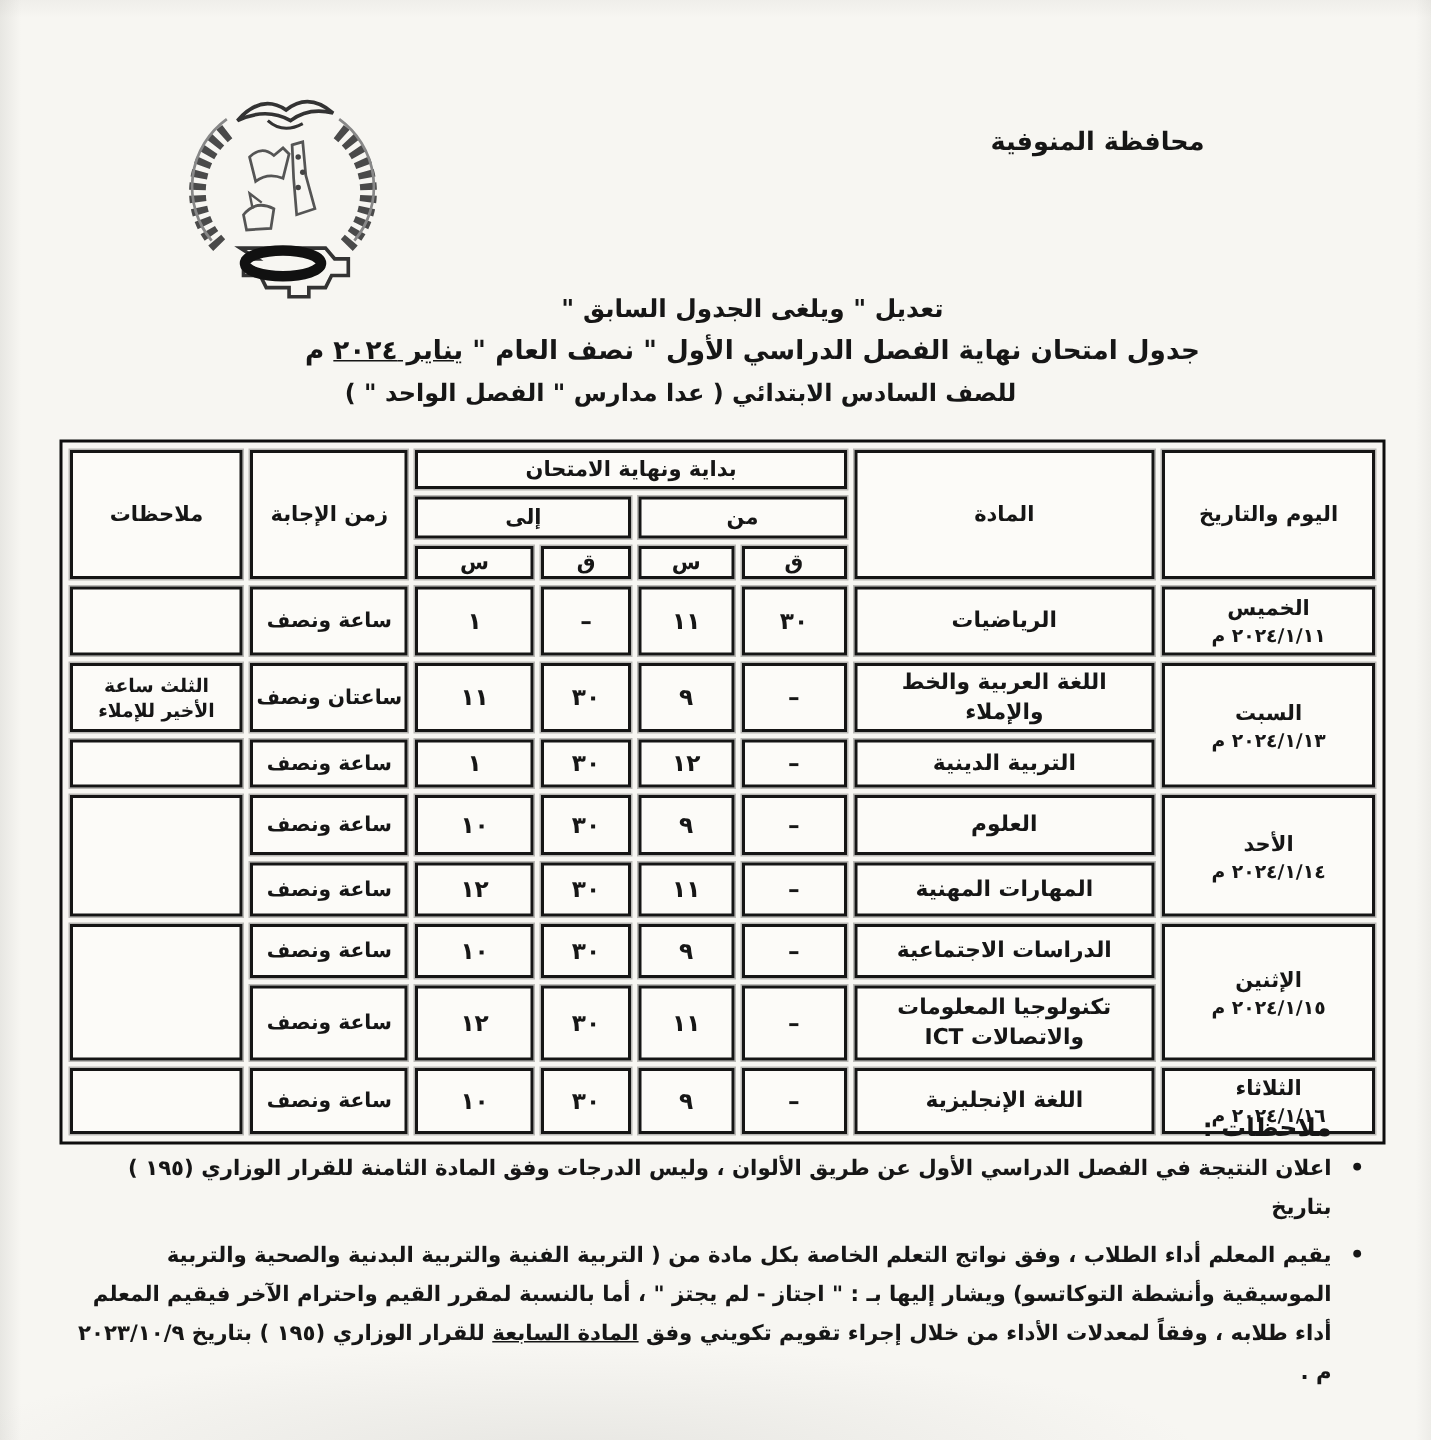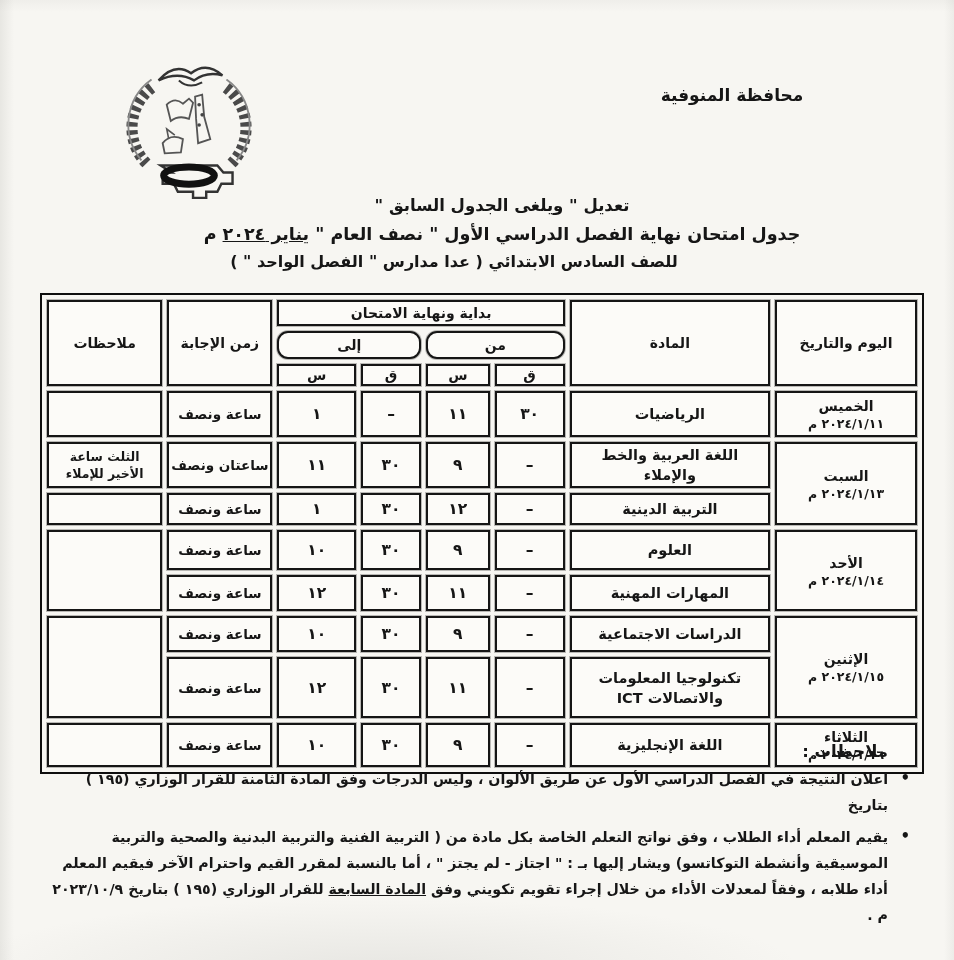--- a/index.html
+++ b/index.html
@@ -40,21 +40,21 @@
     box-shadow:0 0 0 1px rgba(0,0,0,0.25);
     background:#fcfbf8;
     text-align:center;vertical-align:middle;
     font-weight:bold;
     padding:1px 2px;
     overflow:hidden;
   }
   td.hcell{font-size:14px;}
   td.hsq{font-size:14px;}
   tr.hr1 td.hcell-span{height:20px;}
-  tr.hr2 td{height:22px;border-radius:11px;}
+  tr.hr2 td{height:22px;}
   tr.hr3 td{height:16px;}
   td.num{font-size:15.5px;}
   td.subj{font-size:14.5px;line-height:20px;}
   td.dur{font-size:13.5px;}
   td.note{font-size:12.5px;line-height:17px;}
   .dayname{font-size:14px;font-weight:bold;line-height:20px;}
   .daydate{font-size:12.5px;font-weight:bold;line-height:16px;}
   
   .notes{position:absolute;top:742px;right:38px;width:872px;}
   .notes-heading{font-size:16.5px;font-weight:bold;margin:0 28px 5px 0;}
@@ -195,21 +195,21 @@
       </td>
       <td class="subj">الدراسات الاجتماعية</td>
       <td class="num">–</td>
       <td class="num">٩</td>
       <td class="num">٣٠</td>
       <td class="num">١٠</td>
       <td class="dur">ساعة ونصف</td>
       <td class="note" rowspan="2"></td>
     </tr>
 
-    <tr style="height:61px">
+    <tr style="height:50px">
       <td class="subj">تكنولوجيا المعلومات والاتصالات ICT</td>
       <td class="num">–</td>
       <td class="num">١١</td>
       <td class="num">٣٠</td>
       <td class="num">١٢</td>
       <td class="dur">ساعة ونصف</td>
     </tr>
 
     <tr style="height:44px">
       <td class="day">

